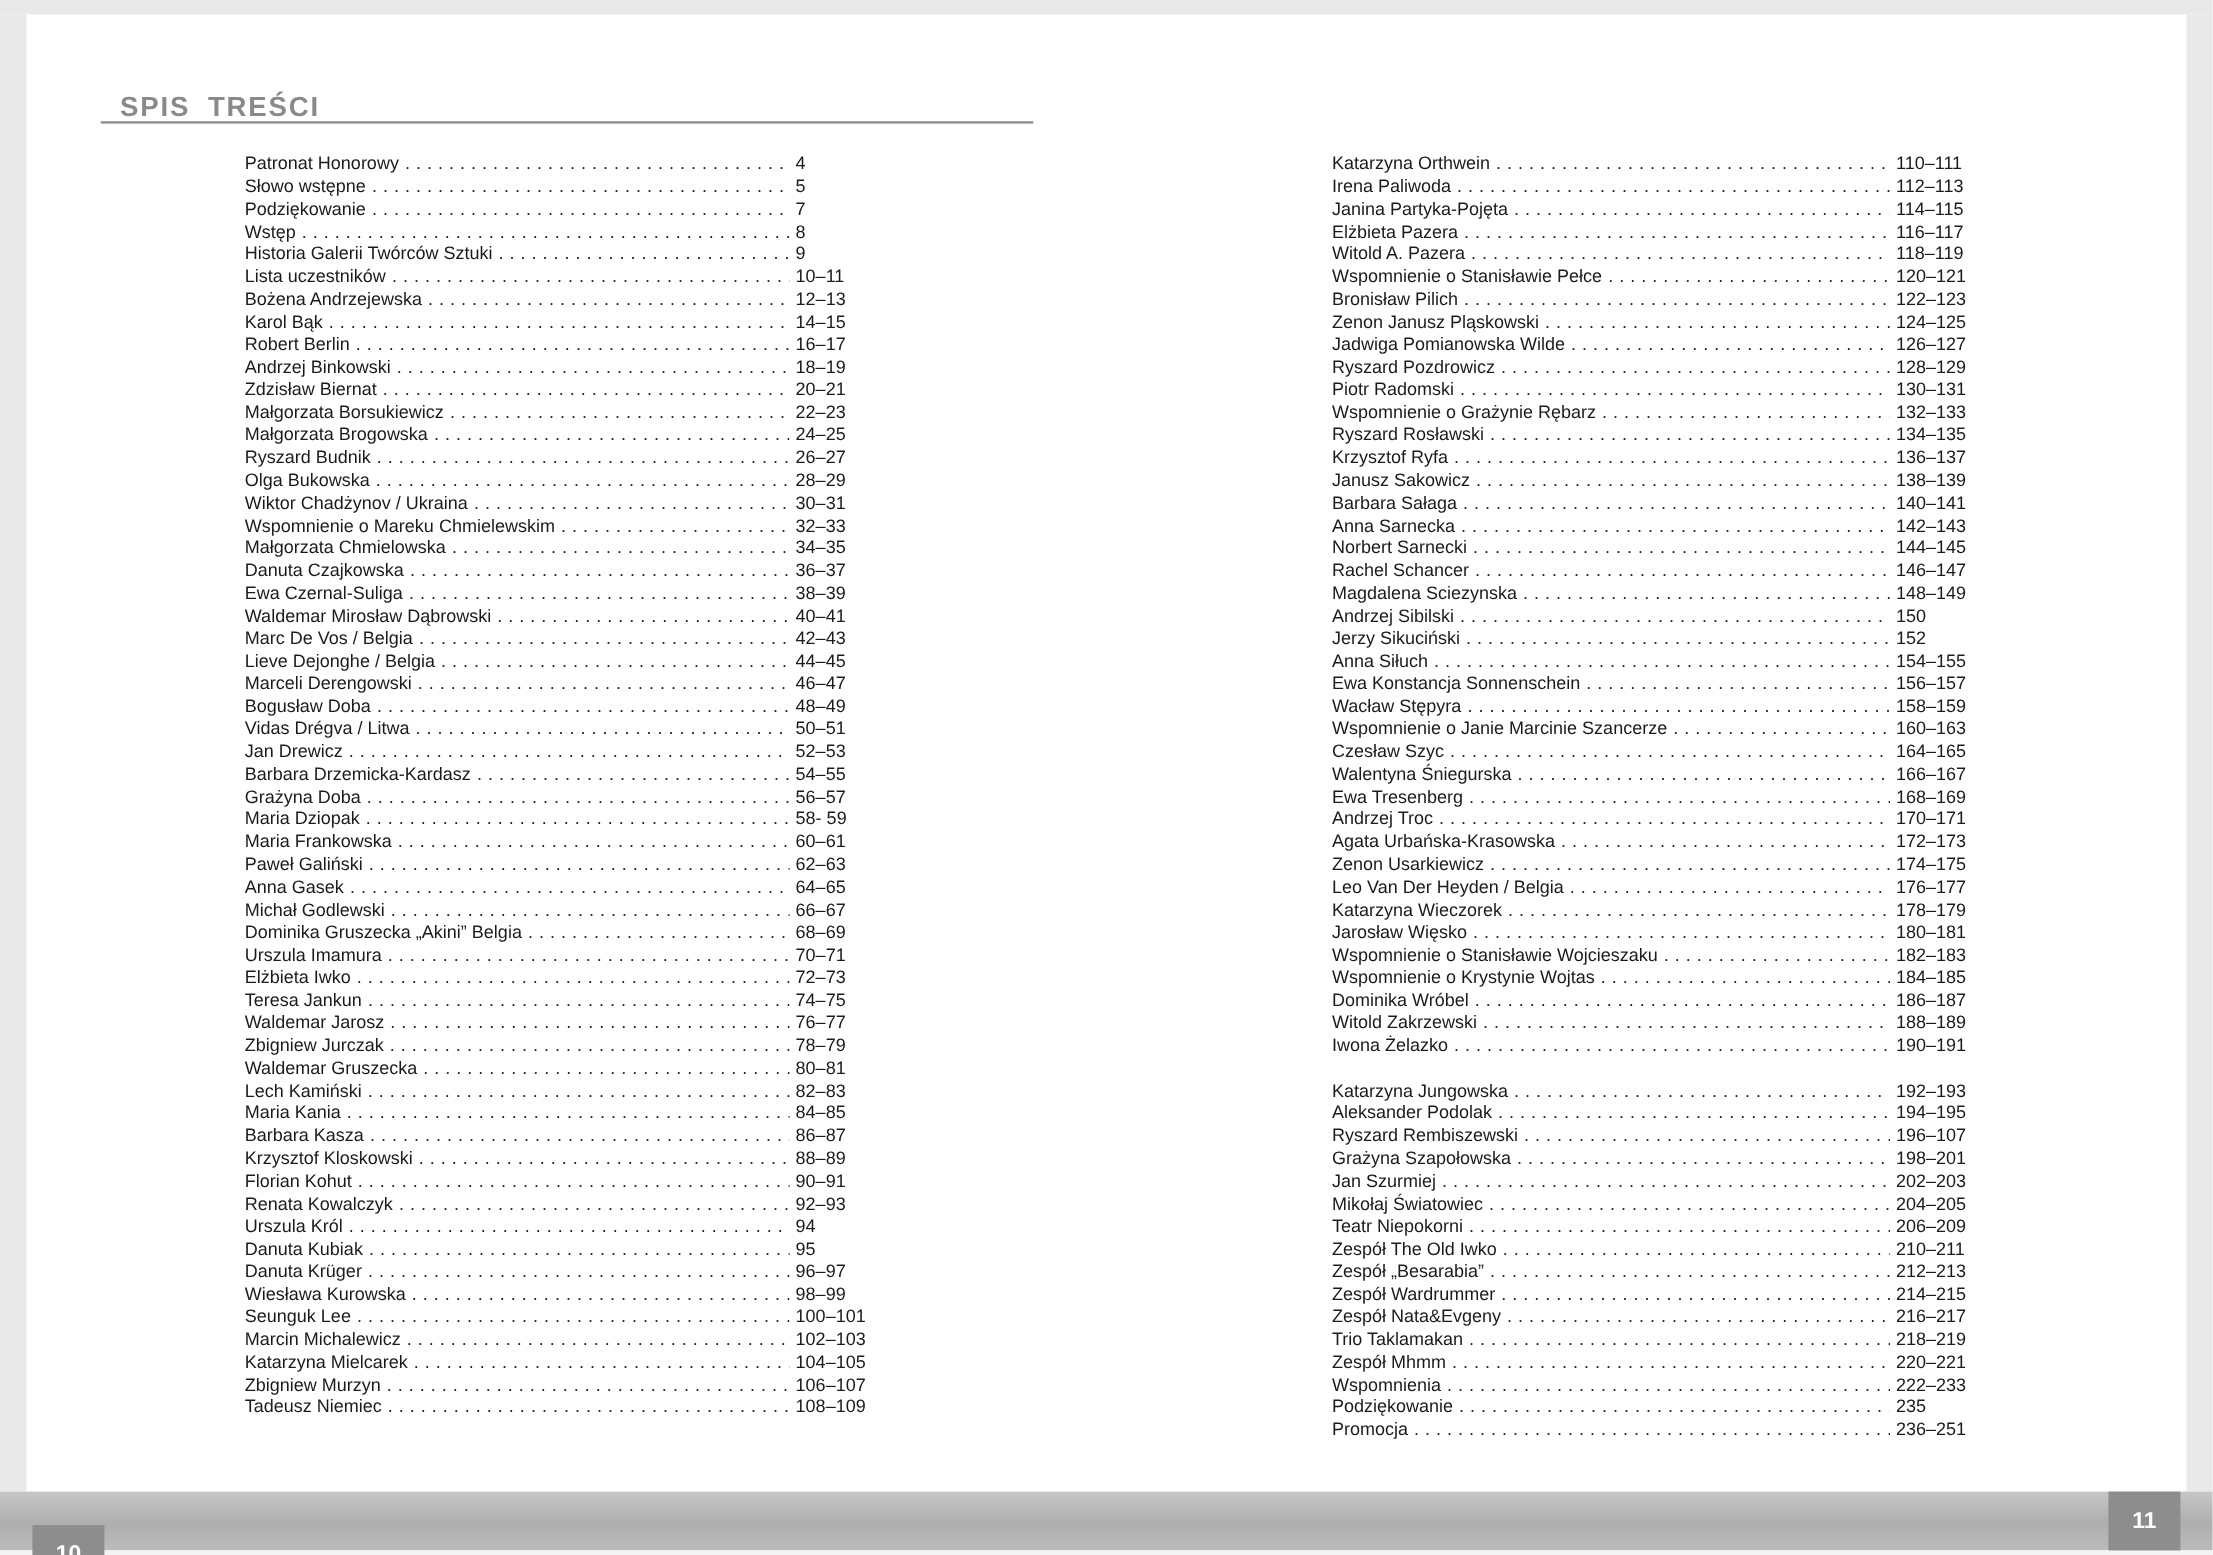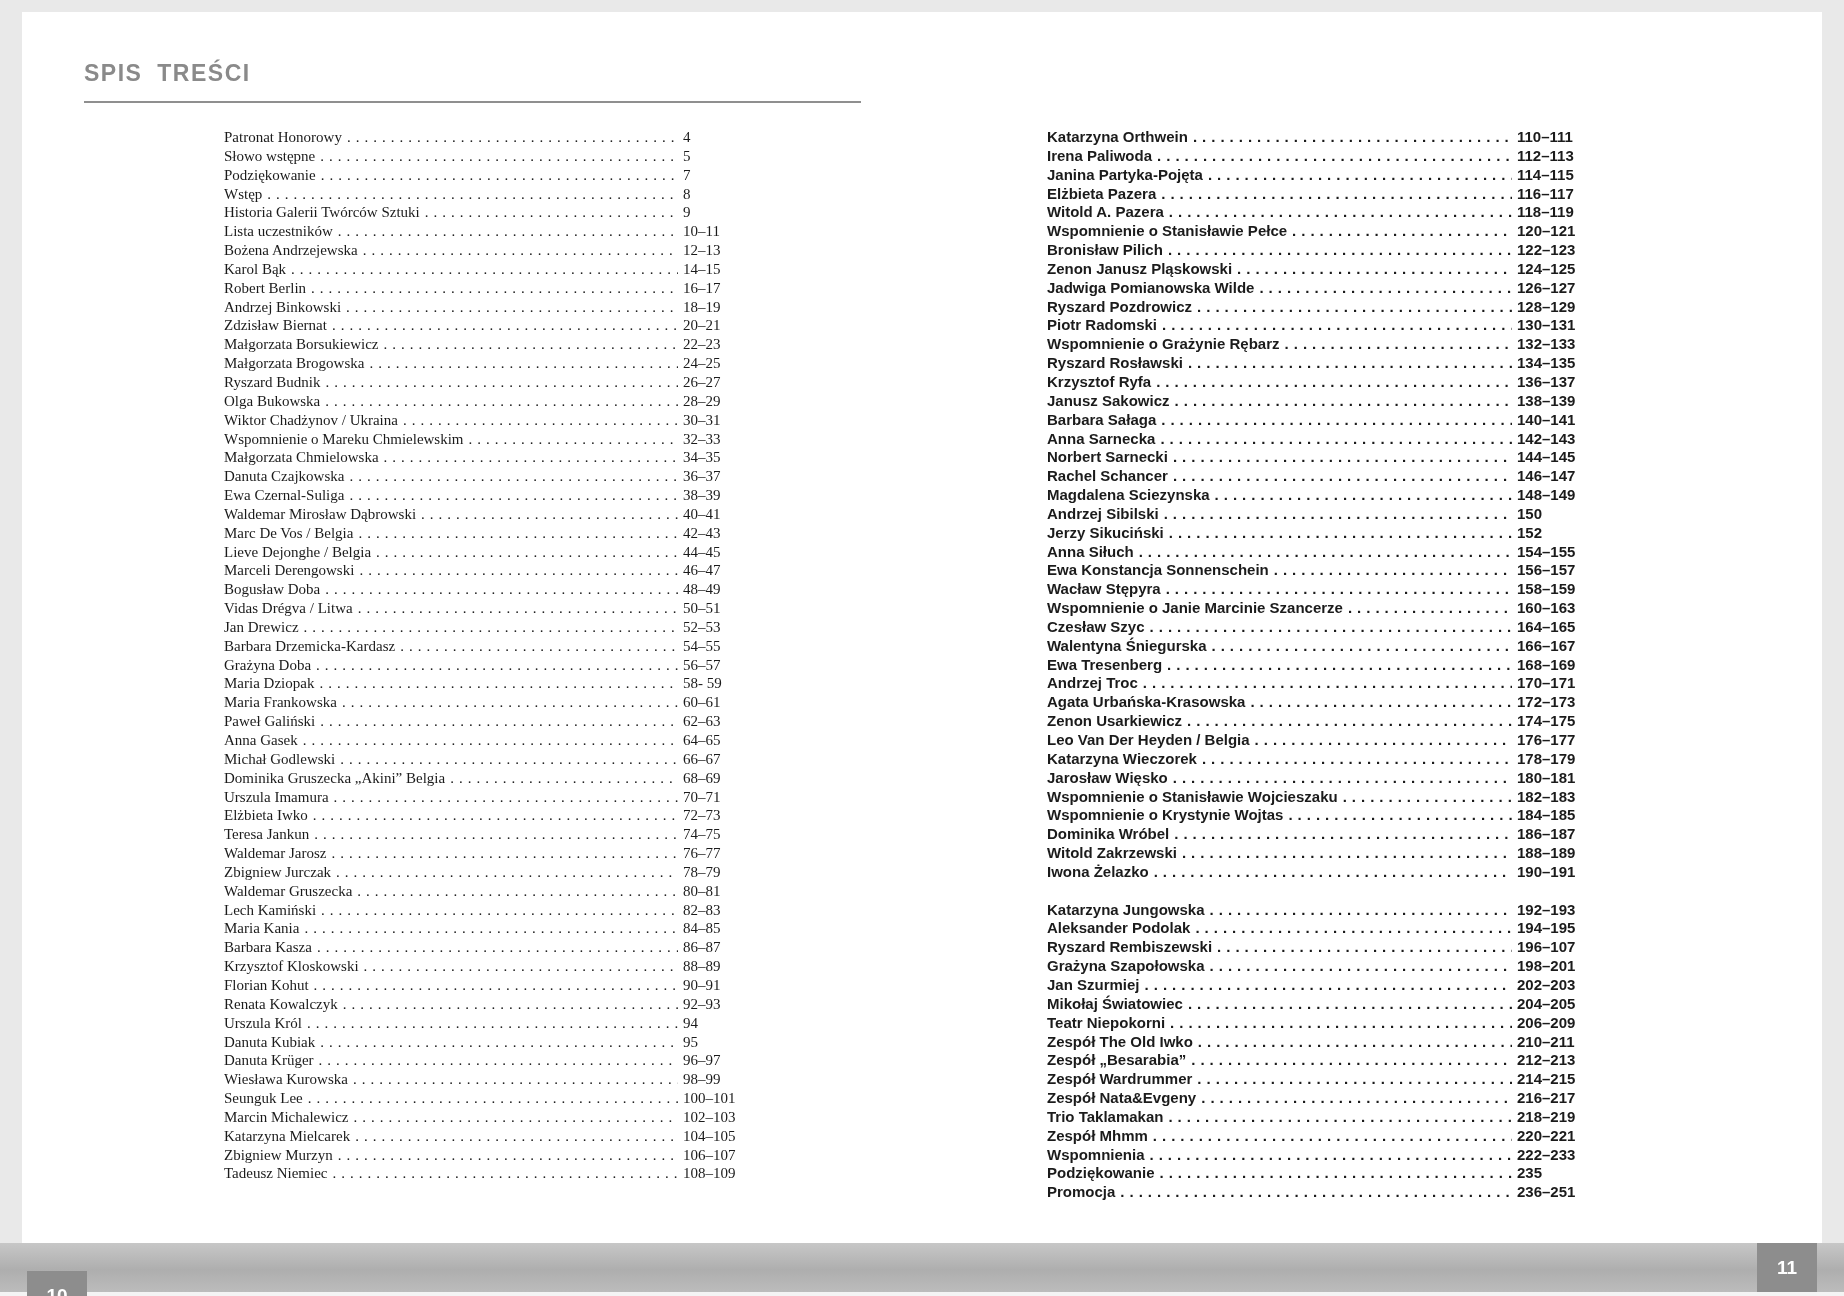--- a/index.html
+++ b/index.html
@@ -10,33 +10,33 @@
     color:#1b1b1b;
   }
   
   .strip{position:absolute;background:#e9e9e9;}
   .strip.top{left:0;top:0;width:1844px;height:12px;}
   .strip.left{left:0;top:12px;width:22px;height:1231px;}
   .strip.right{right:0;top:12px;width:22px;height:1231px;}
 
   
   #page-title{
-    position:absolute;left:84px;top:60px;margin:0;
+    position:absolute;left:84px;top:60px;margin:16px;
     font-size:23px;font-weight:700;letter-spacing:1.5px;word-spacing:7px;
     color:#8a8a8a;white-space:nowrap;
   }
   #title-rule{
     position:absolute;left:84px;top:101px;width:777px;height:2px;
     background:#8f8f8f;
   }
 
   
   .toc-col{position:absolute;top:128px;}
-  #col-left{left:224px;width:535px;font-family:Liberation Serif, serif;}
-  #col-right{left:1047px;width:546px;font-weight:bold;}
+  #col-left{left:204px;width:535px;}
+  #col-right{left:1110px;width:546px;}
   .row{
     display:flex;align-items:baseline;height:18.85px;
     font-size:15px;line-height:18.85px;white-space:nowrap;
   }
   .row .name{flex:none;}
   .row .leader{
     flex:1;overflow:hidden;margin:0 5px 0 5px;
     letter-spacing:5px;color:#1b1b1b;
   }
   .row .pages{flex:none;width:76px;text-align:left;}

